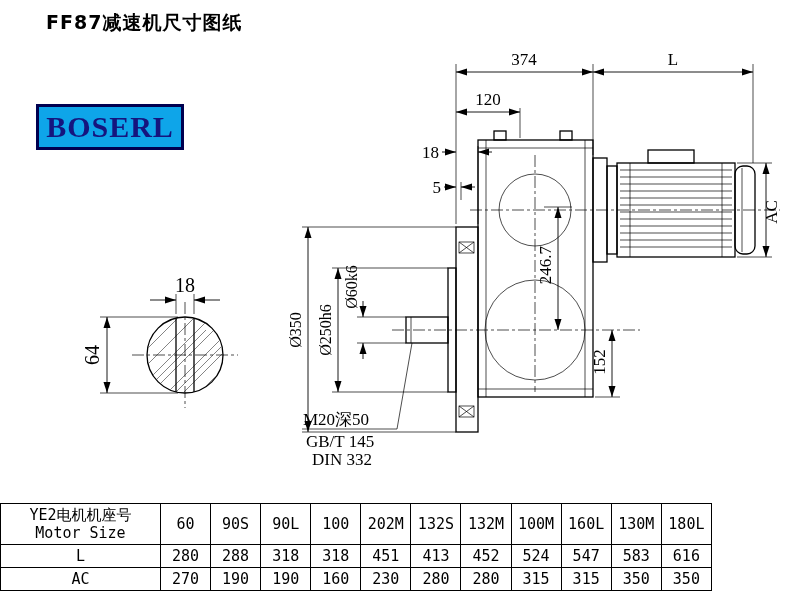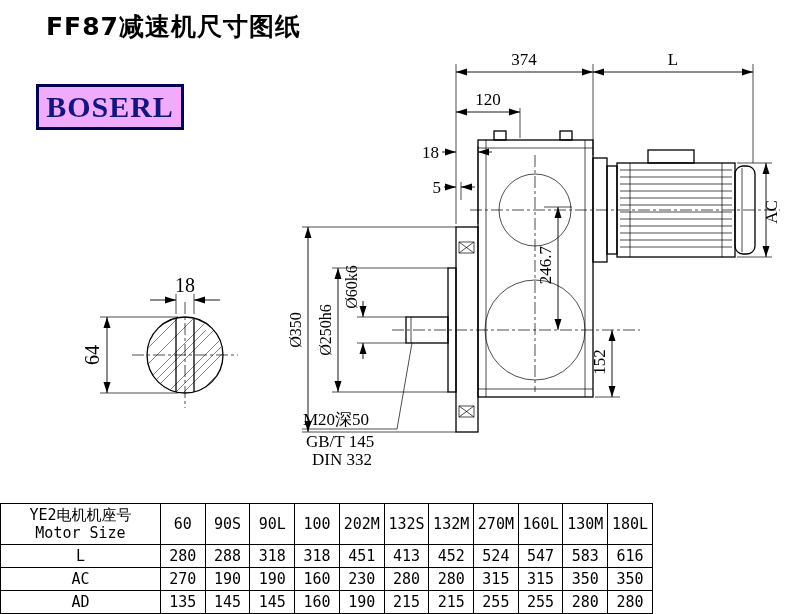--- a/index.html
+++ b/index.html
@@ -1,33 +1,33 @@
 <!DOCTYPE html>
 <html><head>
 <meta charset="utf-8">
 <style>
   html,body { margin:0; padding:0; background:#fff; }
   .canvas { position:relative; width:800px; height:614px; background:#ffffff; overflow:hidden;
             font-family:"Liberation Sans", sans-serif; }
-  .title { position:absolute; left:46px; top:10px; font-size:25px; font-weight:bold; color:#000;
+  .title { position:absolute; left:46px; top:10px; font-size:19px; font-weight:bold; color:#000;
            font-family:"DejaVu Sans", sans-serif; letter-spacing:1px; white-space:nowrap; }
-  .logo-box { position:absolute; left:36px; top:84px; width:142px; height:40px;
-              border:3px solid #000050; display:flex; align-items:center; justify-content:center; background:#f0abfc; }
+  .logo-box { position:absolute; left:36px; top:104px; width:142px; height:40px;
+              border:3px solid #000050; display:flex; align-items:center; justify-content:center; background:#0ea5e9; }
   .logo-box span { font-family:"Liberation Serif", serif; font-weight:bold; font-size:30px;
                    color:#15157e; letter-spacing:1px; line-height:1; }
   svg.drawing { position:absolute; left:0; top:0; }
   .ol { fill:none; stroke:#000; stroke-width:1.3px; }
   .tl { fill:none; stroke:#000; stroke-width:0.7px; }
   .dl { fill:none; stroke:#000; stroke-width:0.9px; }
   .cl { fill:none; stroke:#000; stroke-width:0.7px; stroke-dasharray:12 3 3 3; }
   .hl { fill:none; stroke:#333; stroke-width:0.6px; }
   text.dim { font-family:"Liberation Serif", serif; font-size:17px; fill:#000; }
   text.big { font-size:20px; }
   text.od  { font-size:16px; }
-  .dim-table { position:absolute; left:0; top:503px; width:653px; border-collapse:collapse;
+  .dim-table { position:absolute; left:0; top:503px; width:712px; border-collapse:collapse;
                table-layout:fixed; background:#fff;padding-left:28px; }
   .dim-table td { border:1px solid #000; text-align:center; color:#000;
                   font-family:"DejaVu Sans Mono", monospace; font-size:15px; padding:2px 0; }
   .dim-table td div { line-height:18px; font-size:15px; }
   col.first { width:160px; }
 </style>
 </head>
 <body>
 
 <div class="canvas">
@@ -207,21 +207,21 @@
           <div>YE2电机机座号</div>
           <div>Motor Size</div>
         </td>
         <td>60</td>
         <td>90S</td>
         <td>90L</td>
         <td>100</td>
         <td>202M</td>
         <td>132S</td>
         <td>132M</td>
-        <td>270M</td>
+        <td>100M</td>
         <td>160L</td>
         <td>130M</td>
         <td>180L</td>
       </tr>
       <tr>
         <td>L</td>
         <td>280</td>
         <td>288</td>
         <td>318</td>
         <td>318</td>
@@ -240,30 +240,16 @@
         <td>190</td>
         <td>160</td>
         <td>230</td>
         <td>280</td>
         <td>280</td>
         <td>315</td>
         <td>315</td>
         <td>350</td>
         <td>350</td>
       </tr>
-      <tr>
-        <td>AD</td>
-        <td>135</td>
-        <td>145</td>
-        <td>145</td>
-        <td>160</td>
-        <td>190</td>
-        <td>215</td>
-        <td>215</td>
-        <td>255</td>
-        <td>255</td>
-        <td>280</td>
-        <td>280</td>
-      </tr>
     </tbody>
   </table>
 
 </div>
 
 </body></html>

